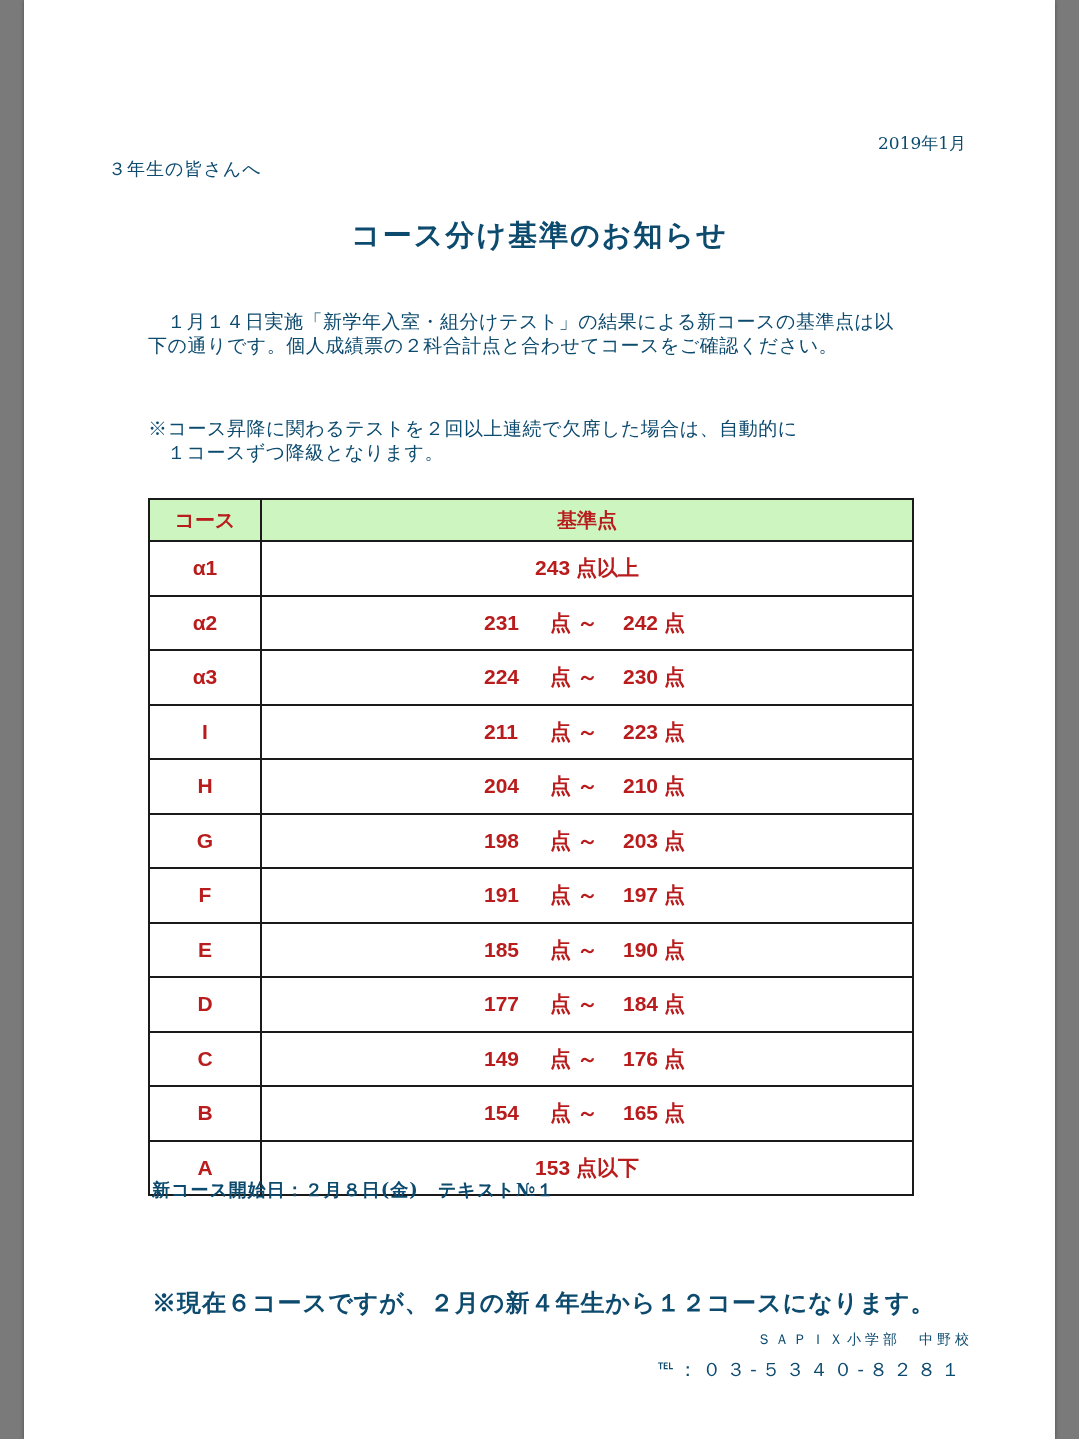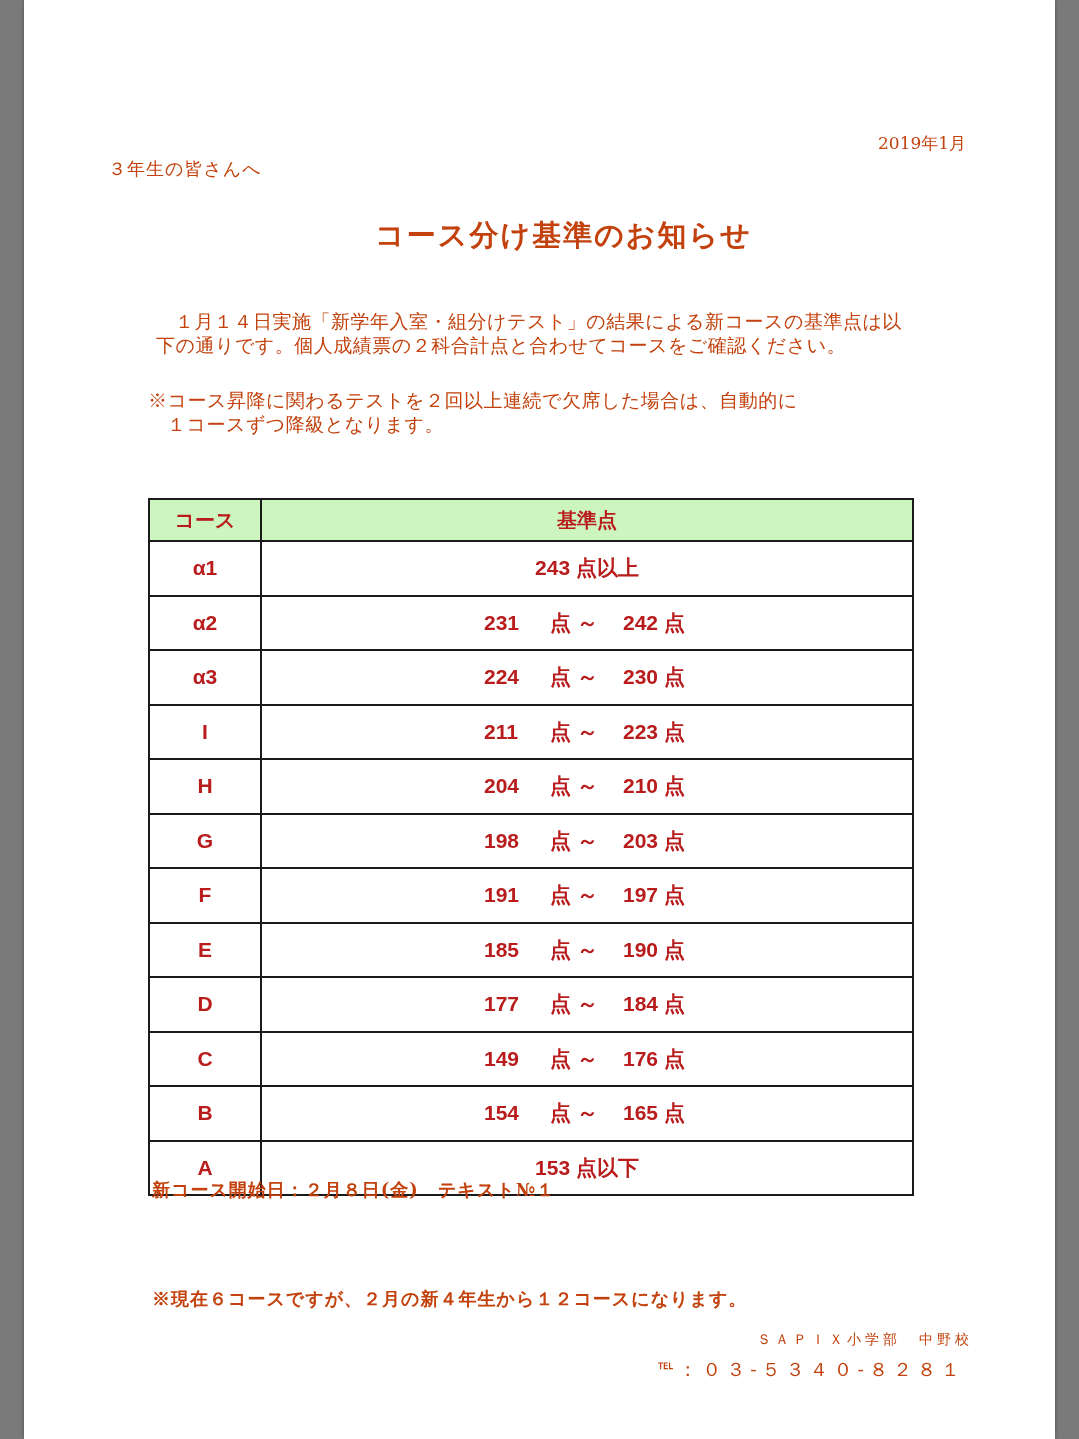--- a/index.html
+++ b/index.html
@@ -1,48 +1,48 @@
 <!DOCTYPE html>
 <html><head>
 <meta charset="utf-8">
 <style>
   html, body { margin:0; padding:0; }
   body { width:1079px; height:1439px; background:#7a7a7a; position:relative; overflow:hidden; }
   .page { position:absolute; left:24px; top:0; width:1031px; height:1439px; background:#ffffff; box-shadow:0 0 4px rgba(0,0,0,0.35); }
-  .serif { font-family:"DejaVu Serif","Liberation Serif",serif; color:#c2410c; }
+  .serif { font-family:"DejaVu Serif","Liberation Serif",serif; color:#0c4a6e; }
   .abs { position:absolute; white-space:nowrap; }
   .date { left:854px; top:132px; font-size:17px; }
   .recipient { left:84px; top:157px; font-size:18px; letter-spacing:1px; }
-  .title { left:0; width:1031px; text-align:center; top:216px; font-size:29px; letter-spacing:2px; font-weight:bold;padding-left:24px; }
+  .title { left:0; width:1031px; text-align:center; top:216px; font-size:29px; letter-spacing:2px; font-weight:bold; }
   .para { left:124px; font-size:19px; line-height:24px; white-space:normal; width:750px; letter-spacing:0.5px; }
   .p1 { top:309px; }
-  .p2 { top:388px; }
+  .p2 { top:416px; }
   table { position:absolute; left:124px; top:498px; width:766px; border-collapse:collapse; }
   td, th { border:2px solid #1a1a1a; text-align:center; font-family:"Liberation Sans","DejaVu Sans",sans-serif; font-weight:bold; font-size:21px; color:#b91c1c; padding:0; }
   th { background:#ccf5c0; height:40px; font-size:20px; }
   td { height:52.5px; }
   td.course { width:110px; }
   .range { display:inline-grid; grid-template-columns:60px 60px 60px 50px; align-items:center;margin-left:24px; }
   .range span:nth-child(1){ text-align:left; }
   .range span:nth-child(2){ text-align:center; }
   .range span:nth-child(3){ text-align:right; padding-right:6px; }
   .range span:nth-child(4){ text-align:left; }
   .foot1 { left:128px; top:1178px; font-size:18px; font-weight:bold; letter-spacing:1px; }
-  .foot2 { left:128px; top:1287px; font-size:18px; font-weight:bold; letter-spacing:1px; }
+  .foot2 { left:128px; top:1287px; font-size:24px; font-weight:bold; letter-spacing:1px; }
   .school { right:82px; top:1331px; font-size:14px; letter-spacing:4px; }
   .tel { right:90px; top:1356px; font-size:19px; letter-spacing:5px; }
 </style>
 </head>
 <body>
 
 <div class="page">
   <div class="abs serif date">2019年1月</div>
   <div class="abs serif recipient">３年生の皆さんへ</div>
   <div class="abs serif title">コース分け基準のお知らせ</div>
-  <div class="abs serif para p1" style="text-indent:1em;margin-left:8px;">１月１４日実施「新学年入室・組分けテスト」の結果による新コースの基準点は以下の通りです。個人成績票の２科合計点と合わせてコースをご確認ください。</div>
+  <div class="abs serif para p1" style="text-indent:1em;">１月１４日実施「新学年入室・組分けテスト」の結果による新コースの基準点は以下の通りです。個人成績票の２科合計点と合わせてコースをご確認ください。</div>
   <div class="abs serif para p2">
     <div>※コース昇降に関わるテストを２回以上連続で欠席した場合は、自動的に</div>
     <div style="padding-left:1em;">１コースずつ降級となります。</div>
   </div>
 
   <table>
     <thead>
       <tr>
         <th class="course">コース</th>
         <th>基準点</th>

